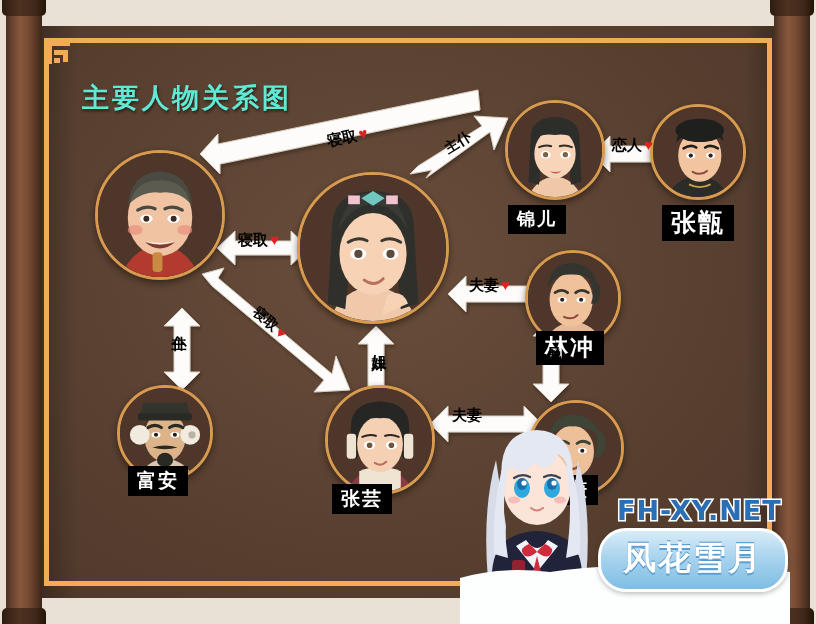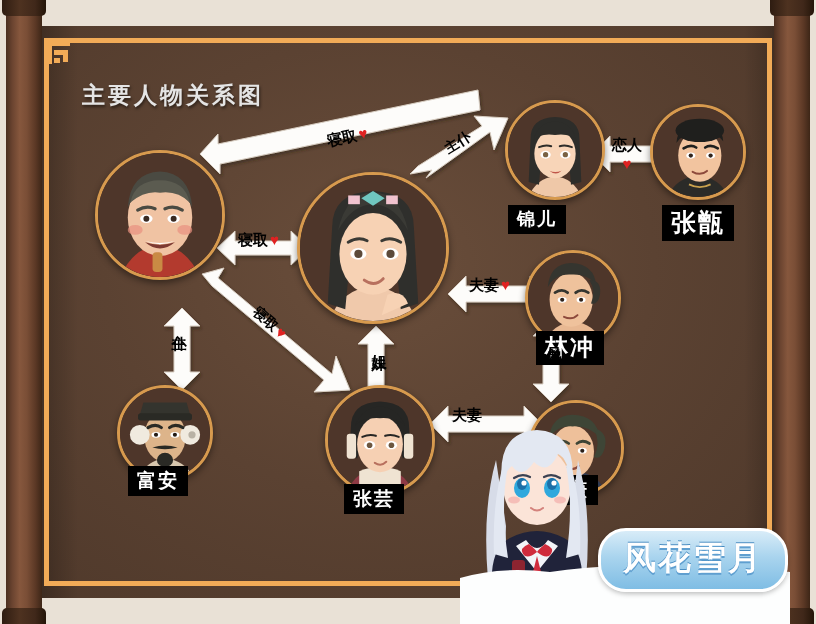--- a/index.html
+++ b/index.html
@@ -53,21 +53,21 @@
   .c-br { right:-1px; bottom:-1px; transform: rotate(180deg); }
   .corner i.h1 { left:2px; top:2px; width:24px; height:6px; }
   .corner i.v1 { left:2px; top:2px; width:6px; height:24px; }
   .corner i.h2 { left:10px; top:12px; width:14px; height:5px; }
   .corner i.v2 { left:19px; top:12px; width:5px; height:12px; }
   .corner i.dot{ left:10px; top:20px; width:6px; height:5px; }
 
   
   .title {
     position:absolute; left:82px; top:80px;
-    font-size:23px; font-weight:bold; color:#e5e5e5;
+    font-size:27px; font-weight:bold; color:#5eead4;
     letter-spacing:3px;
     text-shadow: 1px 2px 3px rgba(0,0,0,.55);
     z-index: 22;
     text-align: right;
   }
 
   
   .node { position:absolute; z-index: 24; }
   .portrait {
     border-radius:50%;
@@ -192,21 +192,21 @@
     </div>
 
     <div class="arrow-label vert" style="left:137px;top:296px;font-size:15px;letter-spacing:2px;">
       <span>主仆</span>
     </div>
 
     <div class="arrow-label" style="left:412px;top:108px;transform:rotate(-32deg);font-size:14px;">
       <span>主仆</span>
     </div>
 
-    <div class="arrow-label" style="left:580px;top:110px;font-size:15px;flex-direction:column;">
+    <div class="arrow-label" style="left:580px;top:110px;font-size:15px;">
       <span>恋人</span>
         <span class="heart">♥</span>
     </div>
 
     <div class="arrow-label" style="left:437px;top:250px;font-size:15px;">
       <span>夫妻</span>
         <span class="heart">♥</span>
     </div>
 
     <div class="arrow-label vert" style="left:337px;top:316px;font-size:15px;letter-spacing:2px;">
@@ -379,21 +379,21 @@
             <ellipse cx="40" cy="55" rx="5.4" ry="4" fill="#fff"></ellipse>
               <circle cx="40" cy="55" r="2.7" fill="#6d5740"></circle>
             <ellipse cx="61" cy="55" rx="5.4" ry="4" fill="#fff"></ellipse>
               <circle cx="61" cy="55" r="2.7" fill="#6d5740"></circle>
             <path d="M33 47 q7 -3 13 -1" stroke="#262624" stroke-width="2" fill="none" stroke-linecap="round"></path>
             <path d="M68 47 q-7 -3 -13 -1" stroke="#262624" stroke-width="2" fill="none" stroke-linecap="round"></path>
             <path d="M45 72 q6 4 11 -1" stroke="#b8705e" stroke-width="2" fill="none" stroke-linecap="round"></path>
           </svg>
         </div>
       </div>
-      <div class="name" style="left:19px;top:99px;font-size:19px;">张芸</div>
+      <div class="name" style="left:7px;top:99px;font-size:19px;">张芸</div>
     </div>
 
     <div class="node" style="left:496px;top:374px;">
       <div class="portrait" style="width:96px;height:96px;">
         <div class="face">
           <svg viewBox="0 0 100 100" width="100%" height="100%">
             <rect width="100" height="100" fill="#4e362a"></rect>
             <path d="M16 100 q10 -22 34 -24 q24 2 34 24 z" fill="#2f3a52"></path>
             <ellipse cx="46" cy="54" rx="24" ry="29" fill="#eec09a"></ellipse>
             <path d="M20 40 q2 -26 26 -27 q28 1 30 26 q-10 -14 -30 -13 q-18 -1 -26 14z" fill="#3e4536"></path>
@@ -449,20 +449,21 @@
     </svg>
   </div>
 
   <div class="wm" style="left:460px;top:562px;width:330px;height:62px;">
     <svg viewBox="0 0 330 62" width="330" height="62">
       <path d="M0 16 q40 -12 90 -6 q60 -10 130 -2 q60 -6 110 2 l0 52 l-330 0z" fill="#fdfefe"></path>
       <path d="M24 46 l8 16 l8 -16z M70 48 l9 14 l8 -14z M122 46 l8 16 l9 -16z M176 48 l9 14 l8 -14z M232 46 l8 16 l9 -16z M284 48 l9 14 l8 -14z" fill="#fdfefe"></path>
     </svg>
   </div>
 
+  <div class="wm wm-text" style="left:617px;top:495px;">FH-XY.NET</div>
 
   <div class="wm wm-pill" style="left:598px;top:528px;">
     <span>风花雪月</span>
   </div>
 
   <div class="rod left">
     <div class="rod-cap top"></div>
     <div class="rod-cap bot"></div>
   </div>
   <div class="rod right">

